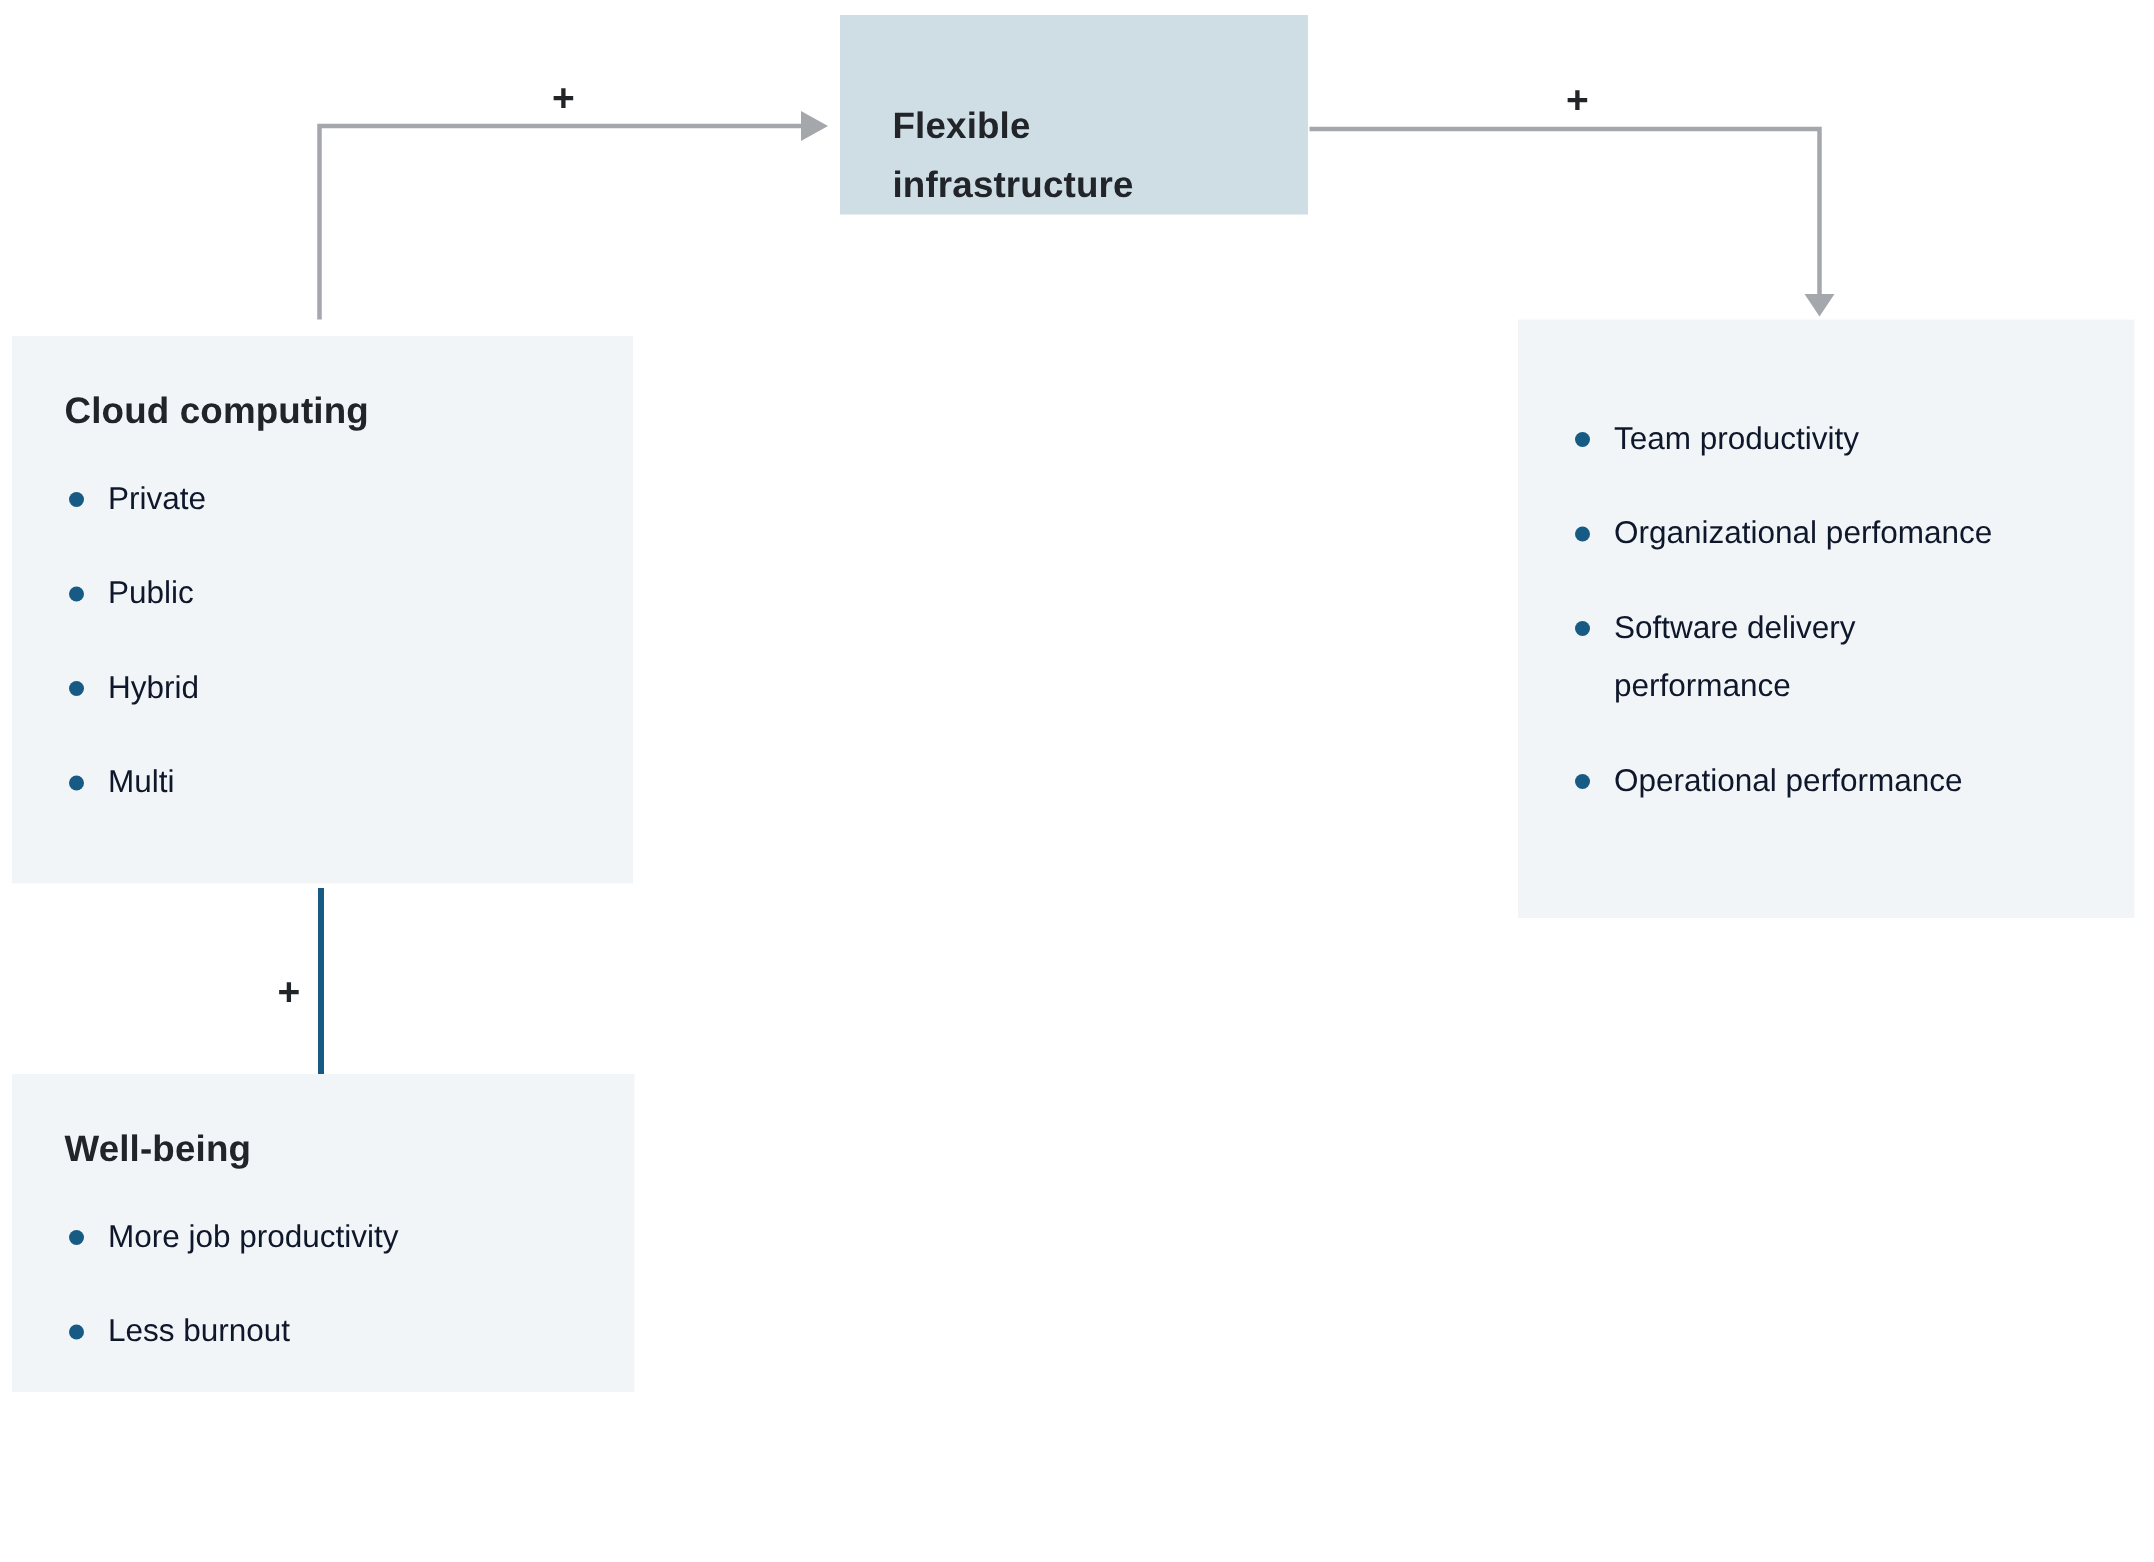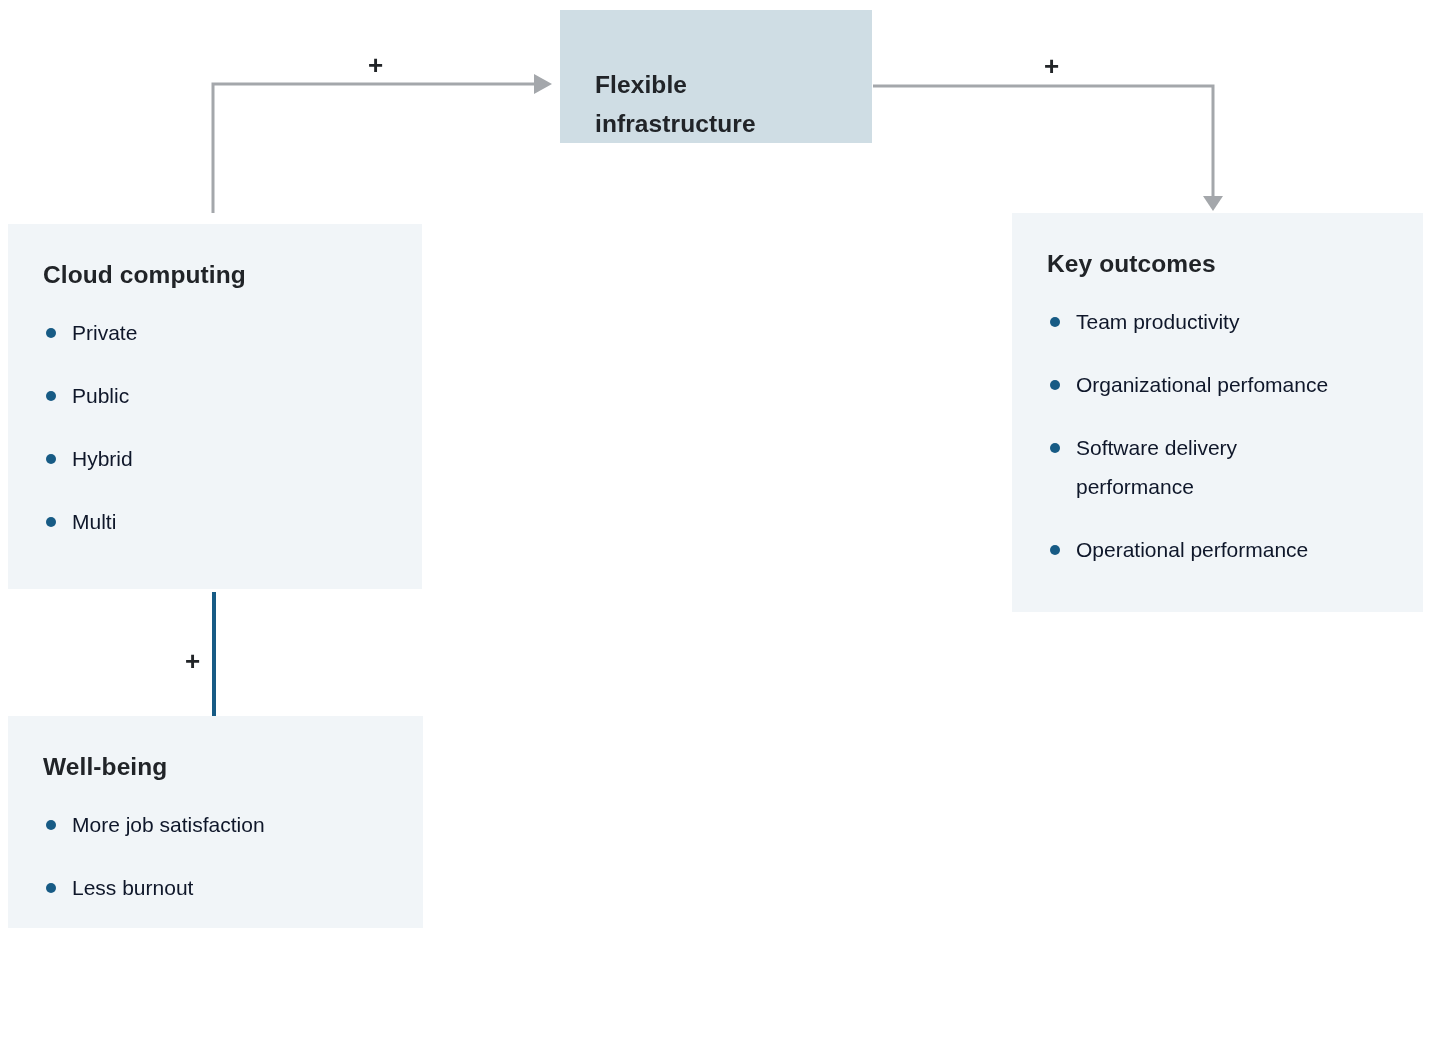--- a/index.html
+++ b/index.html
@@ -114,31 +114,30 @@
     <h2>Cloud computing</h2>
     <ul>
       <li><span class="dot"></span><span>Private</span></li>
       <li><span class="dot"></span><span>Public</span></li>
       <li><span class="dot"></span><span>Hybrid</span></li>
       <li><span class="dot"></span><span>Multi</span></li>
     </ul>
   </div>
 
   <div class="box box-light" style="left:1012px; top:213px; width:411px; height:399px;">
-    <h2>Key outcomes</h2>
     <ul>
       <li><span class="dot"></span><span>Team productivity</span></li>
       <li><span class="dot"></span><span>Organizational perfomance</span></li>
       <li><span class="dot"></span><span>Software delivery
 performance</span></li>
       <li><span class="dot"></span><span>Operational performance</span></li>
     </ul>
   </div>
 
   <div class="box box-light" style="left:8px; top:716px; width:415px; height:212px;">
     <h2>Well-being</h2>
     <ul>
-      <li><span class="dot"></span><span>More job satisfaction</span></li>
+      <li><span class="dot"></span><span>More job productivity</span></li>
       <li><span class="dot"></span><span>Less burnout</span></li>
     </ul>
   </div>
 
 </div>
 
 </body></html>

